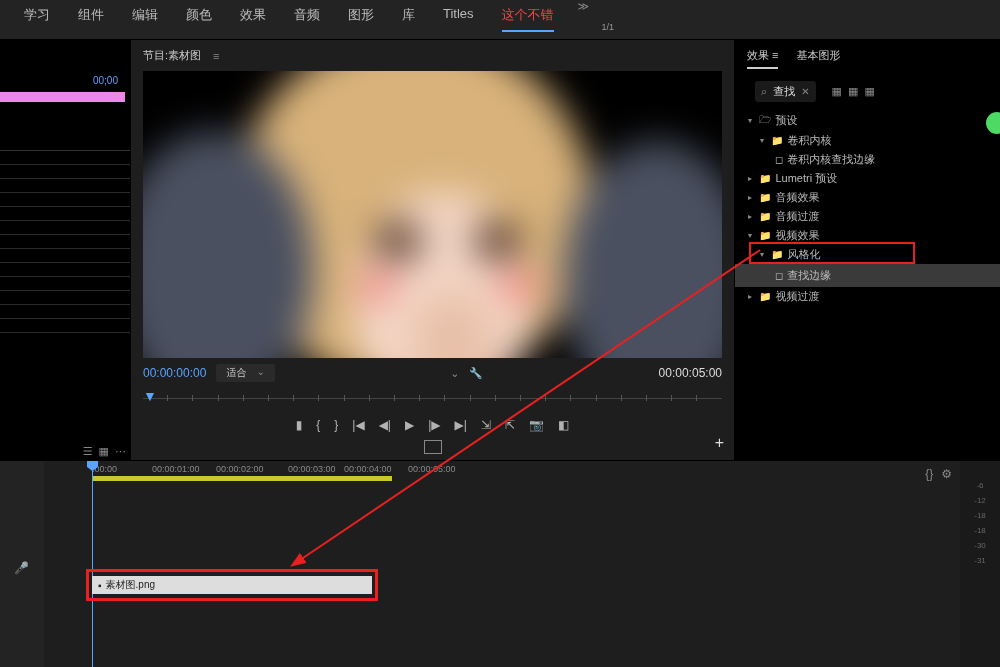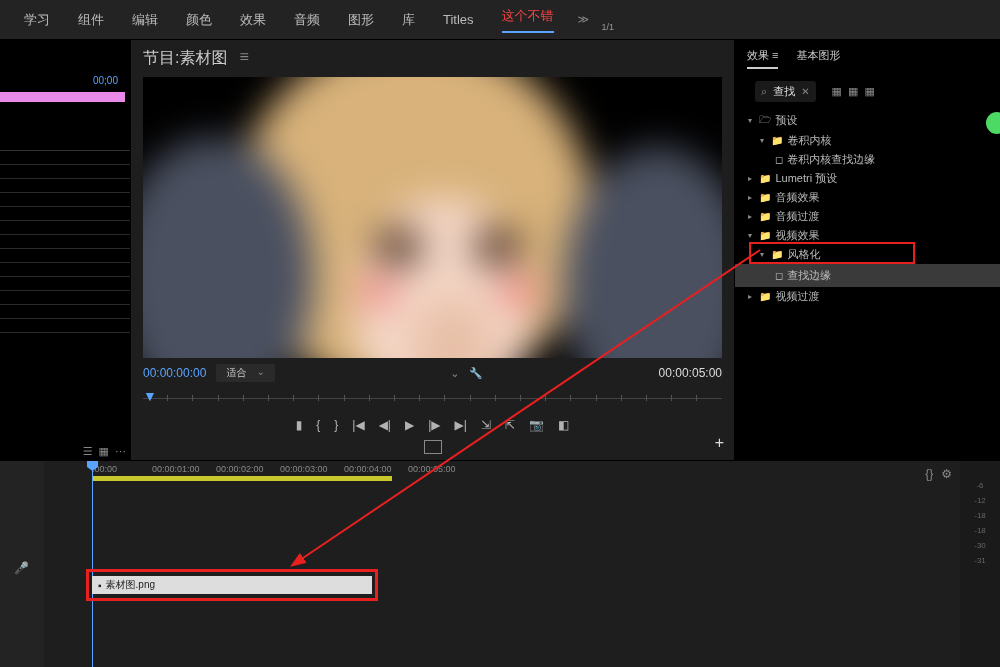--- a/index.html
+++ b/index.html
@@ -1,31 +1,31 @@
 <!DOCTYPE html>
 <html><head>
 <meta charset="utf-8">
 <style>
 *{margin:0;padding:0;box-sizing:border-box;font-family:"Microsoft YaHei",sans-serif;user-select:none}
 body{background:#1a1a1a;width:1000px;height:667px;overflow:hidden;color:#ccc;font-size:11px;position:relative}
-.topbar{height:40px;display:flex;align-items:center;padding:0 10px;gap:0;background:#232323;border-bottom:1px solid #000}
+.topbar{height:40px;display:flex;padding:0 10px;gap:0;background:#232323;border-bottom:1px solid #000}
 .tab{padding:6px 14px;color:#bbb;font-size:13px;cursor:pointer}
 .tab.active{color:#ef4444}
 .tab.active::after{content:"";display:block;height:2px;background:#5aa3ff;margin-top:6px}
 .chev{color:#888;font-size:11px;margin-left:10px}
 .main{display:flex;height:420px}
 .left{width:130px;background:#000000;display:flex;flex-direction:column}
 .left-top{height:80px;position:relative}
 .tc{position:absolute;right:12px;top:35px;color:#5aa3ff;font-size:10px}
 .pinkbar{position:absolute;left:0;top:52px;width:125px;height:10px;background:#e98ae9}
 .left-bottom{flex:1;border-top:1px solid #333;margin-top:30px;position:relative}
 .strip{height:14px;border-bottom:1px solid #2a2a2a}
 .left-icons{position:absolute;bottom:2px;right:4px;display:flex;gap:6px;color:#888;font-size:11px}
 .center{flex:1;background:#1e1e1e;display:flex;flex-direction:column;border-left:1px solid #000;border-right:1px solid #000}
-.ctitle{padding:8px 12px;color:#ccc;font-size:16px;display:flex;gap:8px}
+.ctitle{padding:8px 12px;color:#ccc;font-size:11px;display:flex;align-items:center;gap:8px}
 .ctitle::after{content:"≡";color:#888;margin-left:4px}
 .video{flex:1;margin:0 12px;background:#000;position:relative;overflow:hidden}
 .blur{position:absolute;inset:0;filter:blur(18px)}
 .b{position:absolute;border-radius:50%}
 .under{display:flex;align-items:center;padding:6px 12px;gap:10px}
 .tc-l{color:#5aa3ff;font-size:12px}
 .fit{background:#2a2a2a;padding:2px 10px;font-size:10px;border-radius:2px;display:flex;gap:10px}
 .tc-r{color:#ddd;font-size:12px;margin-left:auto}
 .rule{height:24px;margin:0 12px;position:relative}
 .rule::before{content:"";position:absolute;left:0;right:0;top:10px;height:1px;background:#444}
@@ -262,21 +262,21 @@
 
 <div class="timeline">
   <div class="tl-left">
     <span>🎤</span>
   </div>
   <div class="tl-main">
     <div class="tl-ruler">
       <span class="tlt" style="left:48px">:00:00</span>
       <span class="tlt" style="left:108px">00:00:01:00</span>
       <span class="tlt" style="left:172px">00:00:02:00</span>
-      <span class="tlt" style="left:236px">00:00:03:00</span>
+      <span class="tlt" style="left:244px">00:00:03:00</span>
       <span class="tlt" style="left:300px">00:00:04:00</span>
       <span class="tlt" style="left:364px">00:00:05:00</span>
     </div>
     <div class="yb"></div>
     <div class="ph2"></div>
     <div class="clip">▪ <span>素材图.png</span></div>
     <div class="redbox2"></div>
     <div style="position:absolute;right:8px;top:6px;color:#888;font-size:12px;display:flex;gap:8px">
       <span>{}</span>
       <span>⚙</span>

